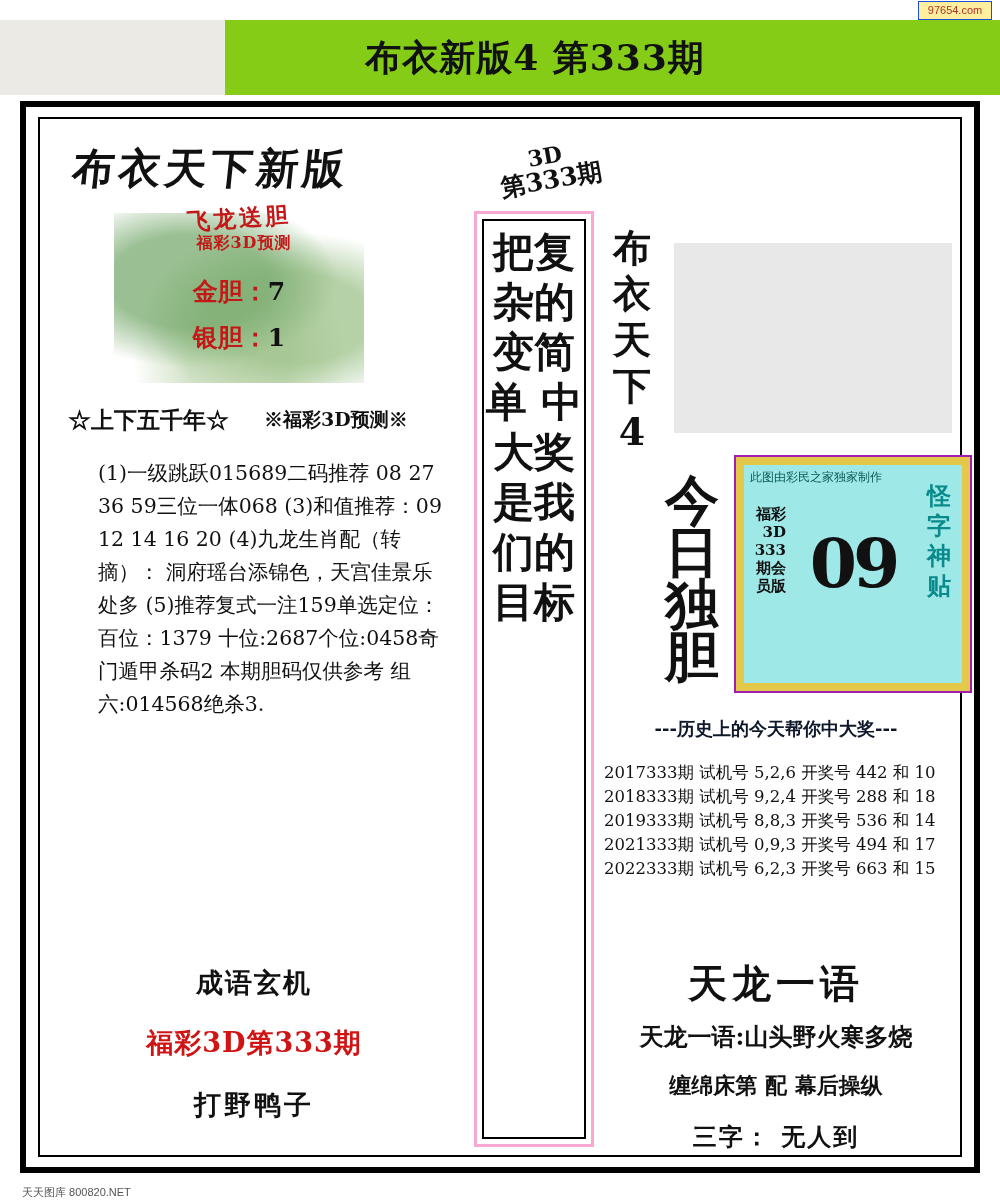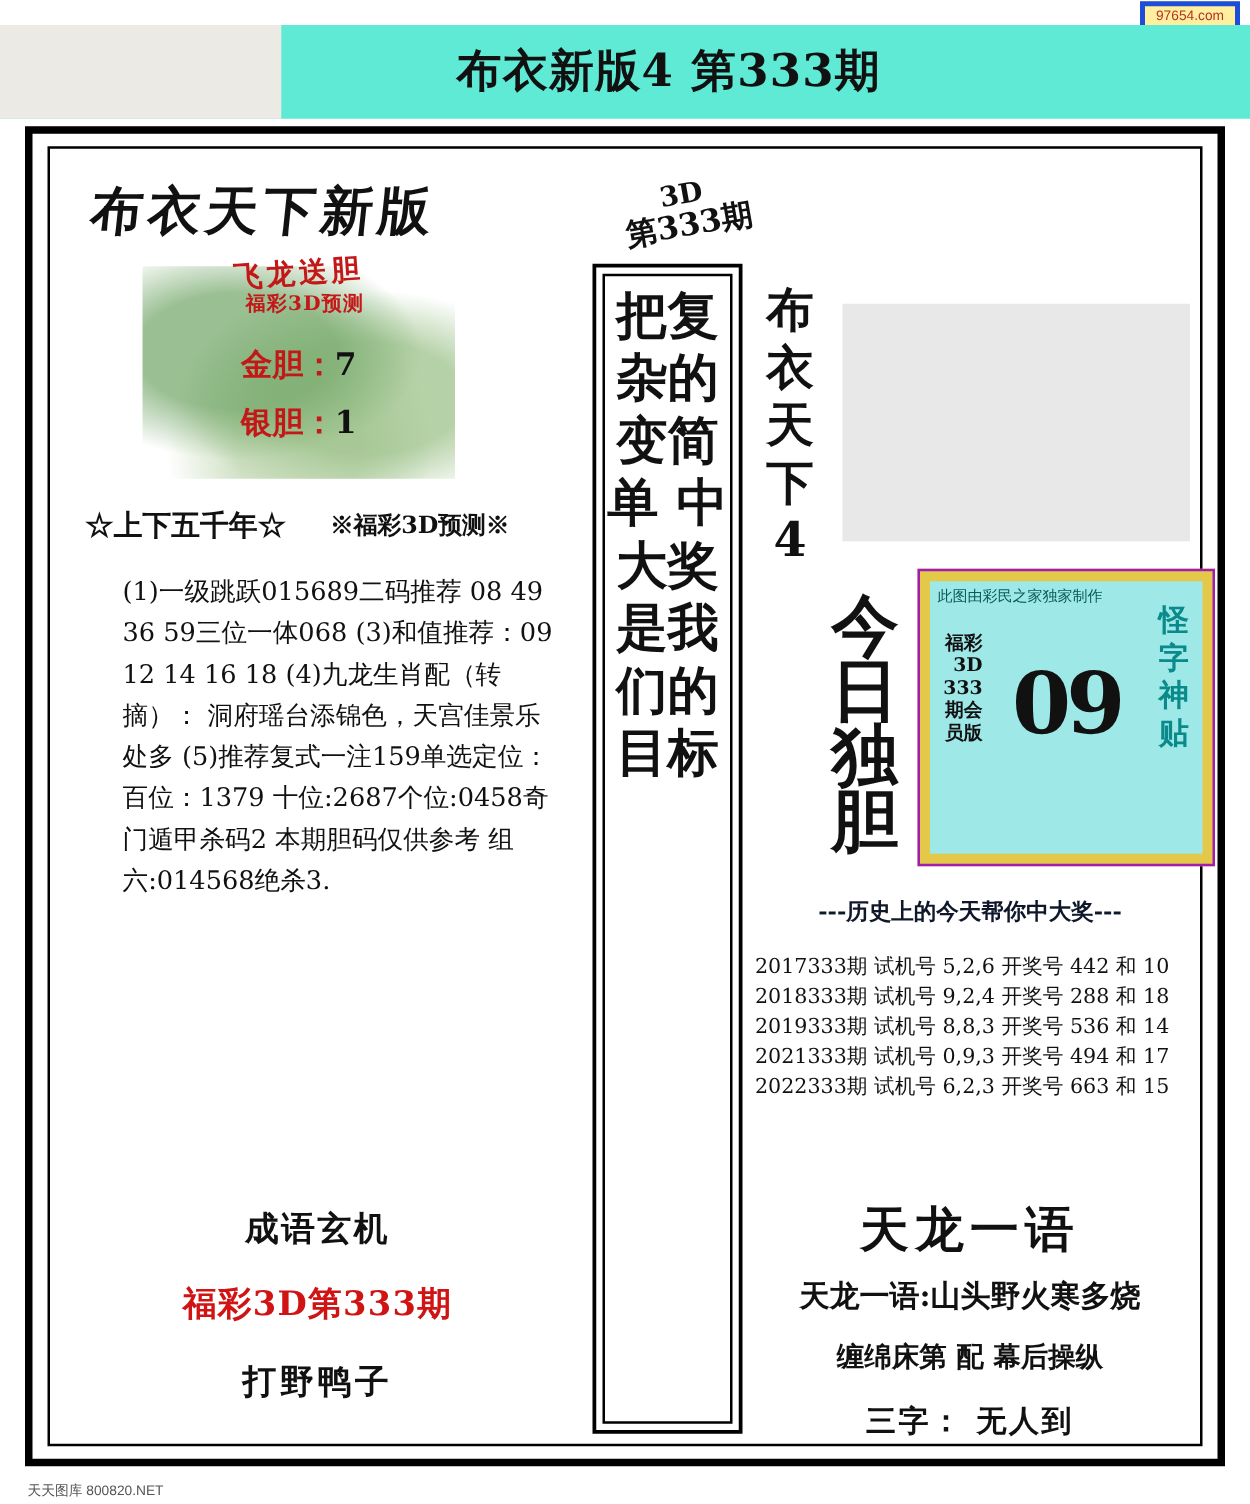--- a/index.html
+++ b/index.html
@@ -21,35 +21,35 @@
     left: 0; top: 0;
     width: 1000px; height: 20px;
     background: #ffffff;
     border-bottom: 1px solid #e3e3e3;
   }
   .watermark-badge {
     position: absolute;
     right: 8px; top: 1px;
     width: 72px; height: 17px;
     background: #ffef9e;
-    border: 4px solid #1d4ed8;
+    border: 1px solid #1d4ed8;
     color: #b3322a;
     font-size: 11px;
     line-height: 17px;
     text-align: center;
     letter-spacing: 0px;
     font-family: "Liberation Sans", sans-serif;
   }
 
   
   .title-band {
     position: absolute;
     left: 0; top: 20px;
     width: 1000px; height: 75px;
-    background: #5eead4;
+    background: #84cc16;
   }
   .title-band .left-block {
     position: absolute;
     left: 0; top: 0;
     width: 225px; height: 75px;
     background: #eceae4;
   }
   .title-text {
     position: absolute;
     left: 225px; top: 0;
@@ -210,21 +210,21 @@
     font-size: 27px;
     color: #111111;
     letter-spacing: 3px;
   }
 
   
   .center-band {
     position: absolute;
     left: 434px; top: 92px;
     width: 120px; height: 936px;
-    border: 3px solid #000000;
+    border: 3px solid #f9a8d4;
     box-sizing: border-box;
     background: #ffffff;
   }
   .center-band-inner {
     position: absolute;
     left: 5px; top: 5px;
     right: 5px; bottom: 5px;
     border: 2px solid #000000;
     box-sizing: border-box;
     padding: 6px 0;
@@ -466,21 +466,21 @@
         <div class="kv-line kv-silver">
           <span>银胆：</span><span class="val">1</span>
         </div>
       </div>
 
       <div class="slogan-row">
         <span class="s1">☆上下五千年☆</span>
         <span class="s2">※福彩3D预测※</span>
       </div>
 
-      <div class="body-text">(1)一级跳跃015689二码推荐 08 49 36 59三位一体068 (3)和值推荐：09 12 14 16 18 (4)九龙生肖配（转摘）： 洞府瑶台添锦色，天宫佳景乐处多 (5)推荐复式一注159单选定位：百位：1379 十位:2687个位:0458奇门遁甲杀码2 本期胆码仅供参考 组六:014568绝杀3.</div>
+      <div class="body-text">(1)一级跳跃015689二码推荐 08 27 36 59三位一体068 (3)和值推荐：09 12 14 16 20 (4)九龙生肖配（转摘）： 洞府瑶台添锦色，天宫佳景乐处多 (5)推荐复式一注159单选定位：百位：1379 十位:2687个位:0458奇门遁甲杀码2 本期胆码仅供参考 组六:014568绝杀3.</div>
 
       <div class="chengyu-title">成语玄机</div>
       <div class="chengyu-issue">福彩3D第333期</div>
       <div class="chengyu-word">打野鸭子</div>
     </div>
 
     <div class="band-3d">3D</div>
     <div class="band-issue">第333期</div>
     <div class="center-band">
       <div class="center-band-inner">把复杂的变简单 中大奖是我们的目标</div>

